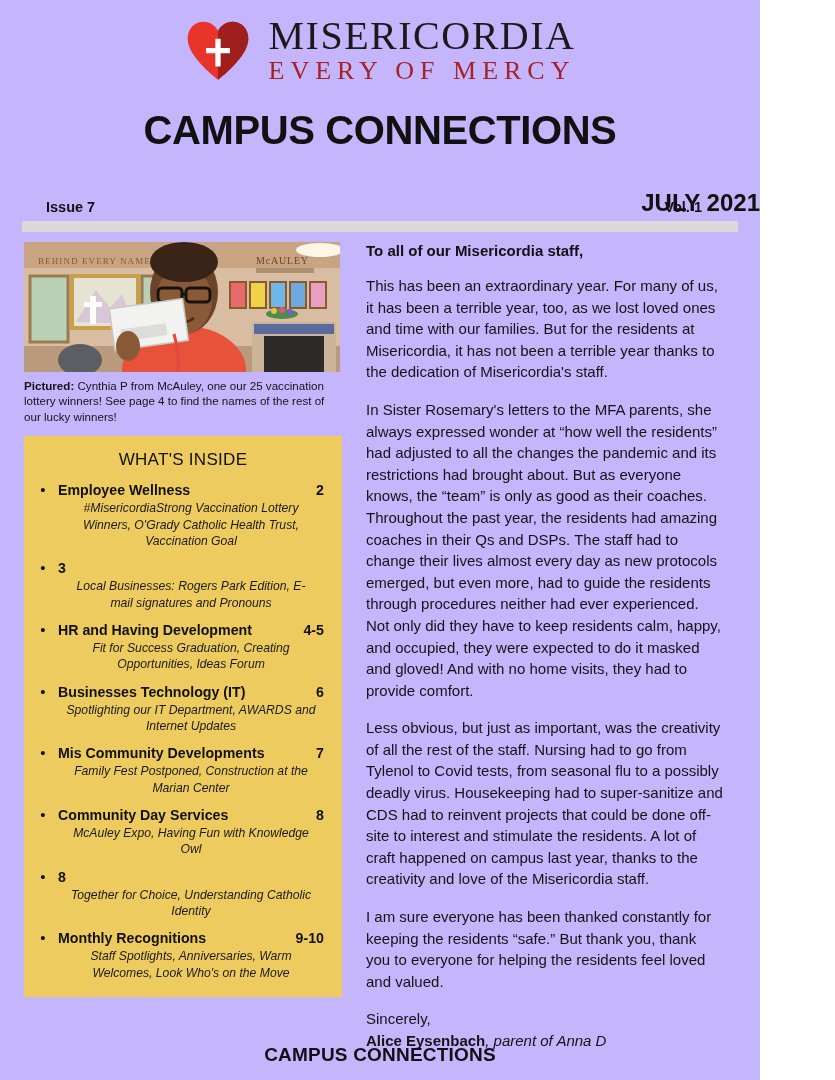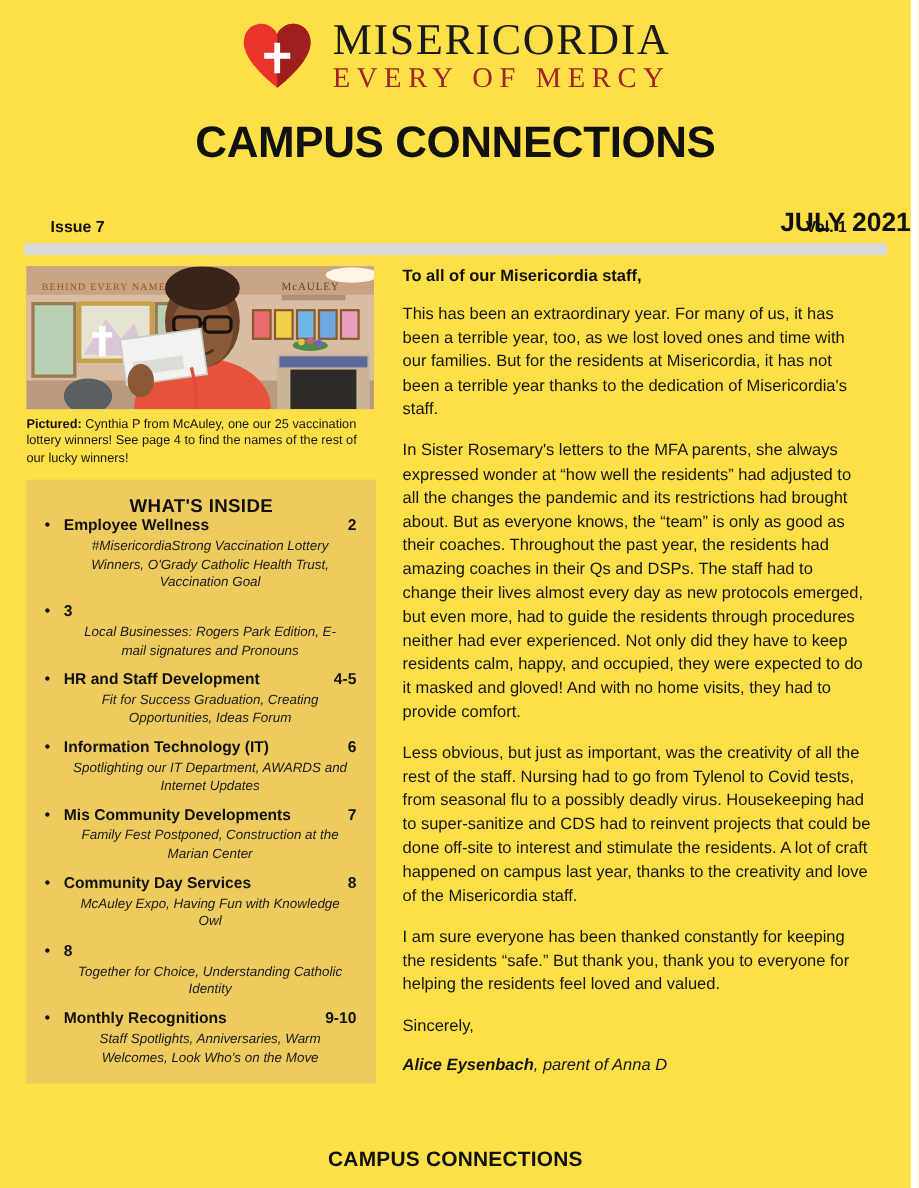--- a/index.html
+++ b/index.html
@@ -7,23 +7,23 @@
   html, body {
     width: 835px;
     height: 1080px;
     background: #ffffff;
     font-family: "Liberation Sans", sans-serif;
     overflow: hidden;
   }
 
   .page {
     position: relative;
-    width: 828px;
+    width: 760px;
     height: 1080px;
-    background: #fde047;
+    background: #c4b5fd;
   }
 
   
   .masthead {
     height: 92px;
     display: flex;
     align-items: center;
     justify-content: center;
     gap: 18px;
     padding-top: 8px;
@@ -133,23 +133,24 @@
   
   .inside-box {
     margin-top: 12px;
     width: 318px;
     background: #eecb5e;
     padding: 14px 12px 16px 12px;
   }
   .inside-head {
     text-align: center;
     font-size: 17px;
-    font-weight: bold;
+    font-weight: normal;
     letter-spacing: 0.3px;
     color: #111;
+    margin-bottom: 12px;
   }
   .toc-item { margin-bottom: 11px; }
   .toc-row {
     display: flex;
     align-items: baseline;
     gap: 8px;
   }
   .toc-bullet {
     flex: 0 0 auto;
     width: 14px;
@@ -191,24 +192,24 @@
   .letter-p {
     font-size: 15px;
     line-height: 1.44;
     color: #141414;
     margin-bottom: 16px;
   }
   .letter-close {
     font-size: 15px;
     line-height: 1.44;
     color: #141414;
-    margin-bottom: 16px;
+    margin-bottom: 2px;
   }
   .sig { font-size: 15px; color: #141414; }
-  .sig b { font-weight: bold; font-style: italic; }
+  .sig b { font-weight: bold; }
   .sig i { font-style: italic; }
 
   
   .footer {
     position: absolute;
     left: 0; right: 0;
     bottom: 14px;
     text-align: center;
     font-size: 19px;
     font-weight: bold;
@@ -325,30 +326,30 @@
             <div class="toc-row">
               <span class="toc-bullet">•</span>
               <span class="toc-page">3</span>
             </div>
             <div class="toc-desc">Local Businesses: Rogers Park Edition, E-mail signatures and Pronouns</div>
           </div>
 
           <div class="toc-item">
             <div class="toc-row">
               <span class="toc-bullet">•</span>
-              <span class="toc-title">HR and Staff Development</span>
+              <span class="toc-title">HR and Having Development</span>
               <span class="toc-page">4-5</span>
             </div>
             <div class="toc-desc">Fit for Success Graduation, Creating Opportunities, Ideas Forum</div>
           </div>
 
           <div class="toc-item">
             <div class="toc-row">
               <span class="toc-bullet">•</span>
-              <span class="toc-title">Information Technology (IT)</span>
+              <span class="toc-title">Businesses Technology (IT)</span>
               <span class="toc-page">6</span>
             </div>
             <div class="toc-desc">Spotlighting our IT Department, AWARDS and Internet Updates</div>
           </div>
 
           <div class="toc-item">
             <div class="toc-row">
               <span class="toc-bullet">•</span>
               <span class="toc-title">Mis Community Developments</span>
               <span class="toc-page">7</span>

